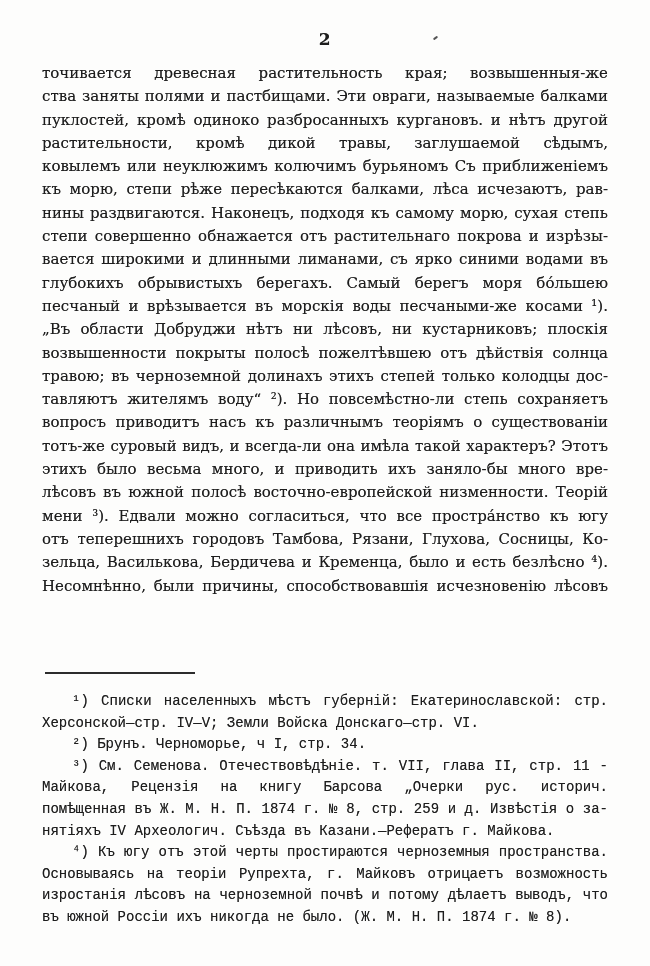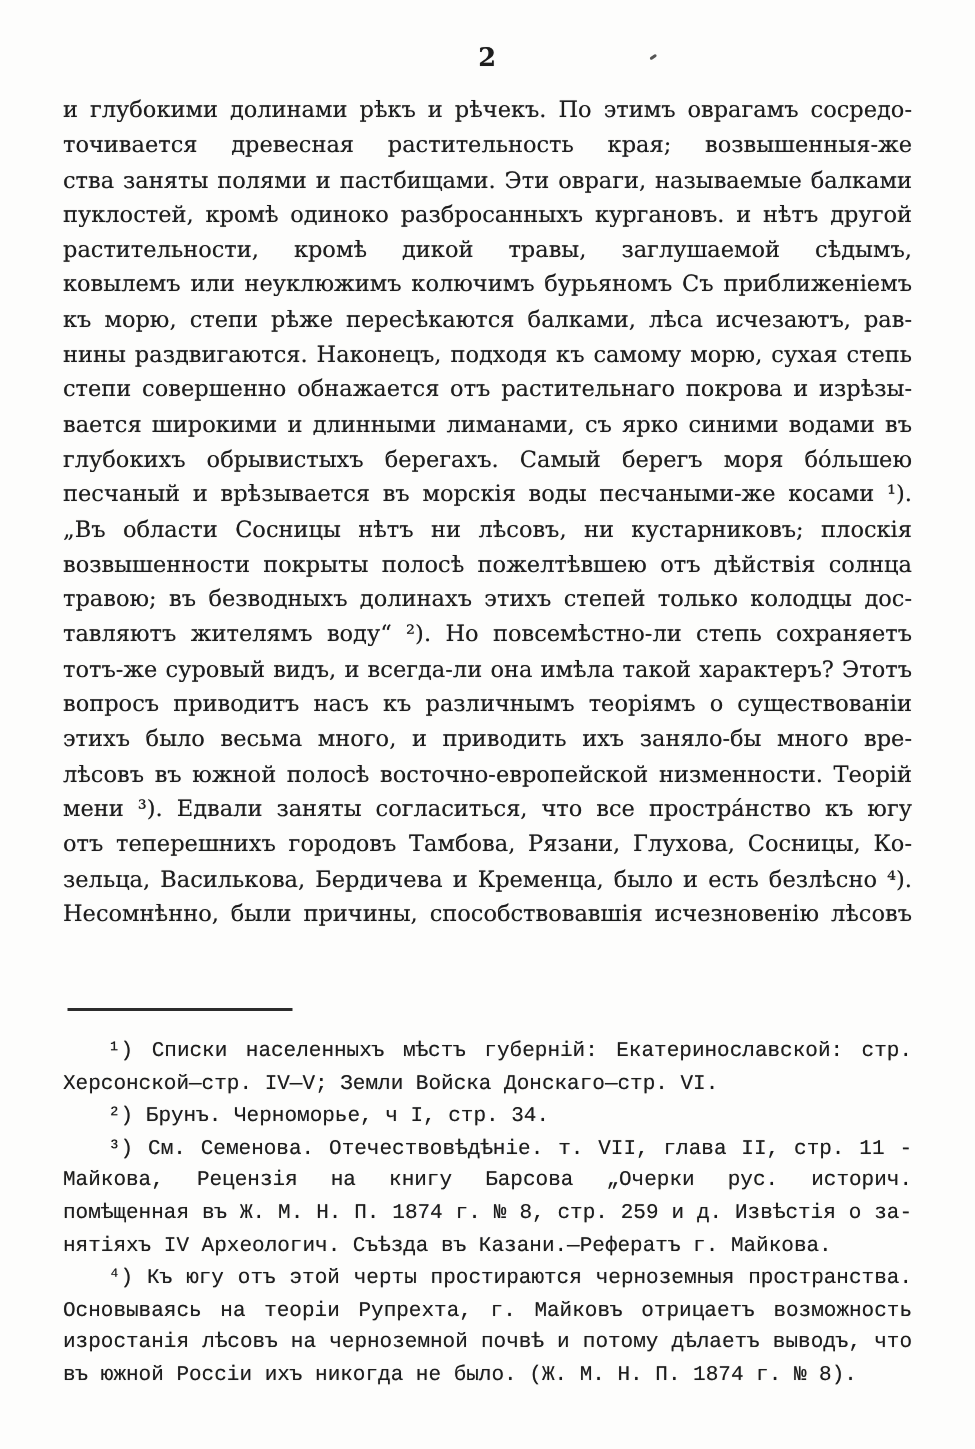--- a/index.html
+++ b/index.html
@@ -86,41 +86,40 @@
 </style>
 </head>
 <body>
 
 <div class="page">
 
   <div class="page-number">2</div>
   <div class="ink-speck"></div>
 
   <div class="main-text">
-    <div class="tl">и глубокими долинами рѣкъ и рѣчекъ. По этимъ оврагамъ сосредо-</div>
     <div class="tl">точивается древесная растительность края; возвышенныя-же простран-</div>
     <div class="tl">ства заняты полями и пастбищами. Эти овраги, называемые балками</div>
     <div class="tl">пуклостей, кромѣ одиноко разбросанныхъ кургановъ. и нѣтъ другой</div>
     <div class="tl">растительности, кромѣ дикой травы, заглушаемой сѣдымъ, щетинистымъ</div>
     <div class="tl">ковылемъ или неуклюжимъ колючимъ бурьяномъ Съ приближеніемъ</div>
     <div class="tl">къ морю, степи рѣже пересѣкаются балками, лѣса исчезаютъ, рав-</div>
     <div class="tl">нины раздвигаются. Наконецъ, подходя къ самому морю, сухая степь</div>
     <div class="tl">степи совершенно обнажается отъ растительнаго покрова и изрѣзы-</div>
     <div class="tl">вается широкими и длинными лиманами, съ ярко синими водами въ</div>
     <div class="tl">глубокихъ обрывистыхъ берегахъ. Самый берегъ моря бо́льшею частію</div>
     <div class="tl">песчаный и врѣзывается въ морскія воды песчаными-же косами ¹).</div>
-    <div class="tl">„Въ области Сосницы нѣтъ ни лѣсовъ, ни кустарниковъ; плоскія</div>
+    <div class="tl">„Въ области Добруджи нѣтъ ни лѣсовъ, ни кустарниковъ; плоскія</div>
     <div class="tl">возвышенности покрыты полосѣ пожелтѣвшею отъ дѣйствія солнца</div>
-    <div class="tl">травою; въ безводныхъ долинахъ этихъ степей только колодцы дос-</div>
+    <div class="tl">травою; въ черноземной долинахъ этихъ степей только колодцы дос-</div>
     <div class="tl">тавляютъ жителямъ воду“ ²). Но повсемѣстно-ли степь сохраняетъ</div>
+    <div class="tl">вопросъ приводитъ насъ къ различнымъ теоріямъ о существованіи</div>
     <div class="tl">тотъ-же суровый видъ, и всегда-ли она имѣла такой характеръ? Этотъ</div>
-    <div class="tl">вопросъ приводитъ насъ къ различнымъ теоріямъ о существованіи</div>
     <div class="tl">этихъ было весьма много, и приводить ихъ заняло-бы много вре-</div>
     <div class="tl">лѣсовъ въ южной полосѣ восточно-европейской низменности. Теорій</div>
-    <div class="tl">мени ³). Едвали заняты согласиться, что все простра́нство къ югу</div>
+    <div class="tl">мени ³). Едвали можно согласиться, что все простра́нство къ югу</div>
     <div class="tl">отъ теперешнихъ городовъ Тамбова, Рязани, Глухова, Сосницы, Ко-</div>
     <div class="tl">зельца, Василькова, Бердичева и Кременца, было и есть безлѣсно ⁴).</div>
     <div class="tl">Несомнѣнно, были причины, способствовавшія исчезновенію лѣсовъ</div>
   </div>
 
   <div class="separator"></div>
 
   <div class="footnotes">
     <div class="fl j ind">¹) Списки населенныхъ мѣстъ губерній: Екатеринославской: стр. VII;</div>
     <div class="fl l">Херсонской—стр. IV—V; Земли Войска Донскаго—стр. VI.</div>

